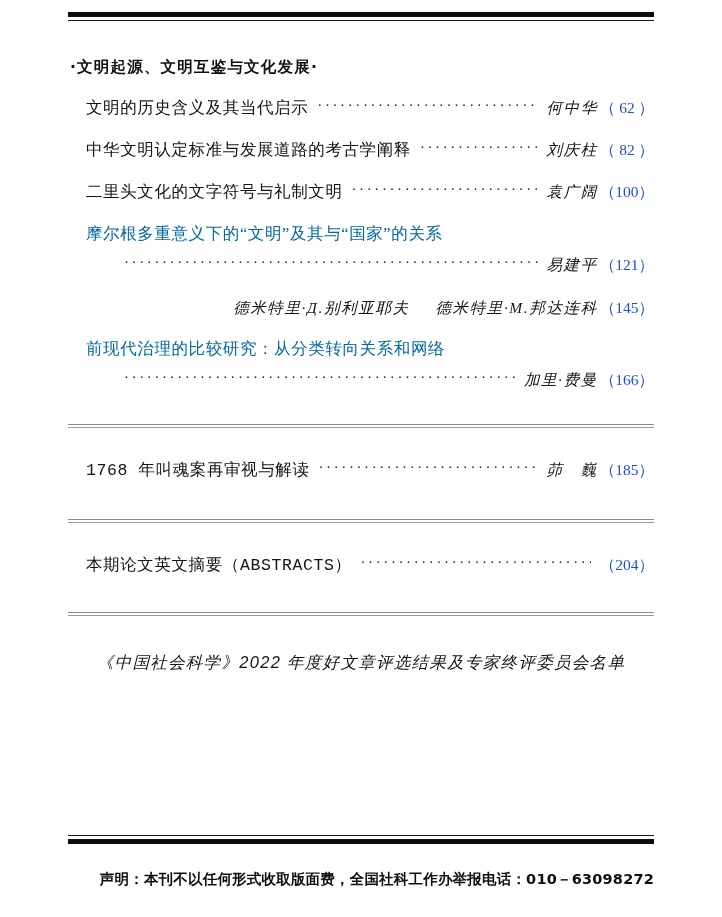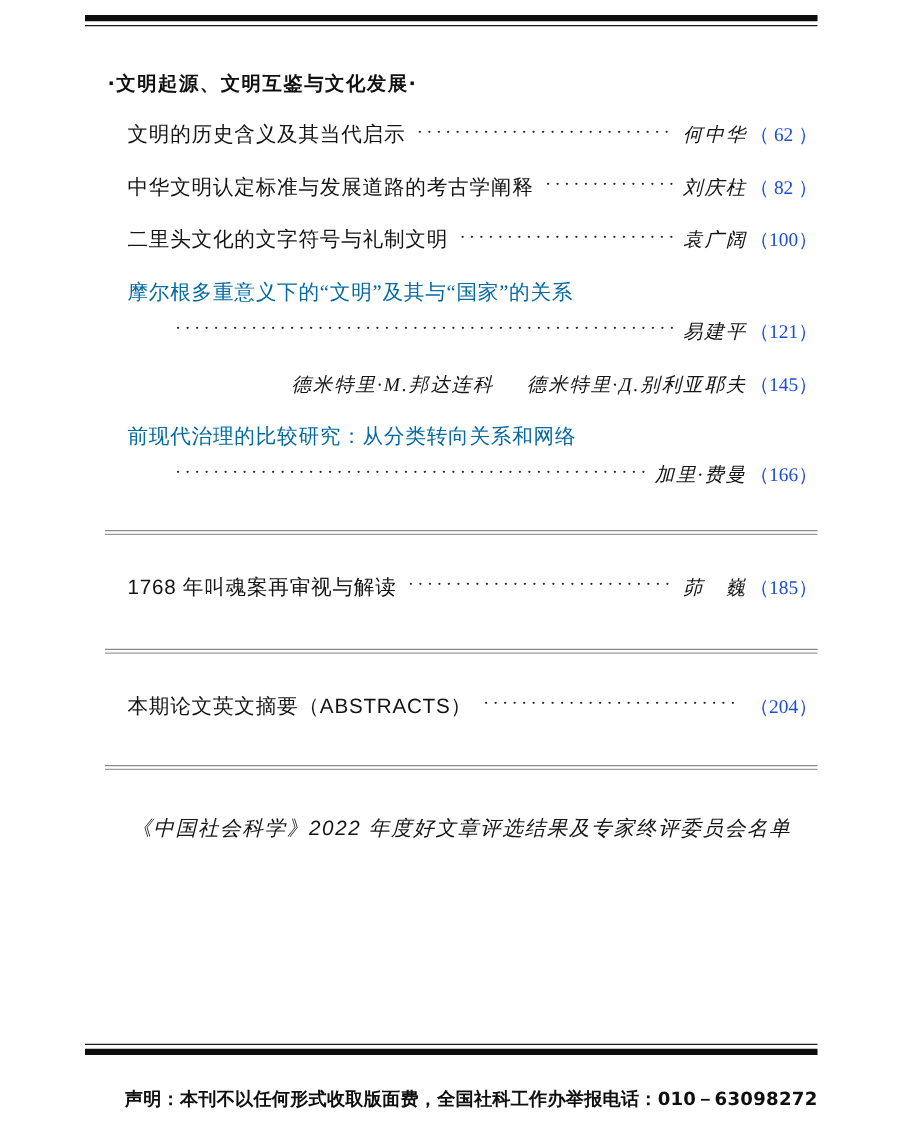--- a/index.html
+++ b/index.html
@@ -68,21 +68,20 @@
     background: #9a9a9a;
     margin-top: 2px;
   }
 
   
   .content {
     position: absolute;
     left: 68px;
     right: 68px;
     top: 40px;
-    margin-left: 16px;
   }
 
   
   .section-header {
     font-family: "DejaVu Sans", "Liberation Sans", sans-serif;
     font-weight: bold;
     font-size: 15.5px;
     letter-spacing: 1.2px;
     color: #111;
     margin: 17px 0 10px 2px;
@@ -98,21 +97,21 @@
     align-items: baseline;
     width: 100%;
     padding: 9px 0 9px 0;
     box-sizing: border-box;
   }
   .entry-line.indent {
     padding-left: 18px;
   }
 
   .title {
-    font-family: Liberation Sans, sans-serif;
+    font-family: Liberation Mono, monospace;
     font-size: 16.5px;
     letter-spacing: 0.6px;
     color: #141414;
     white-space: nowrap;
     flex: 0 0 auto;
   }
   .title-alone {
     font-family: "Liberation Serif", "DejaVu Serif", serif;
     font-size: 16.5px;
     letter-spacing: 0.6px;
@@ -262,22 +261,22 @@
       <div class="title-alone">摩尔根多重意义下的“文明”及其与“国家”的关系</div>
       <div class="cont">
         <span class="leader"></span>
         <span class="author">易建平</span>
         <span class="page-no">（121）</span>
       </div>
     </div>
 
     <div class="entry">
       <div class="authors-line">
+        <span class="author">德米特里·Д.别利亚耶夫</span>
         <span class="author">德米特里·М.邦达连科</span>
-        <span class="author">德米特里·Д.别利亚耶夫</span>
         <span class="page-no">（145）</span>
       </div>
     </div>
 
     <div class="entry">
       <div class="title-alone">前现代治理的比较研究：从分类转向关系和网络</div>
       <div class="cont">
         <span class="leader"></span>
         <span class="author">加里·费曼</span>
         <span class="page-no">（166）</span>

